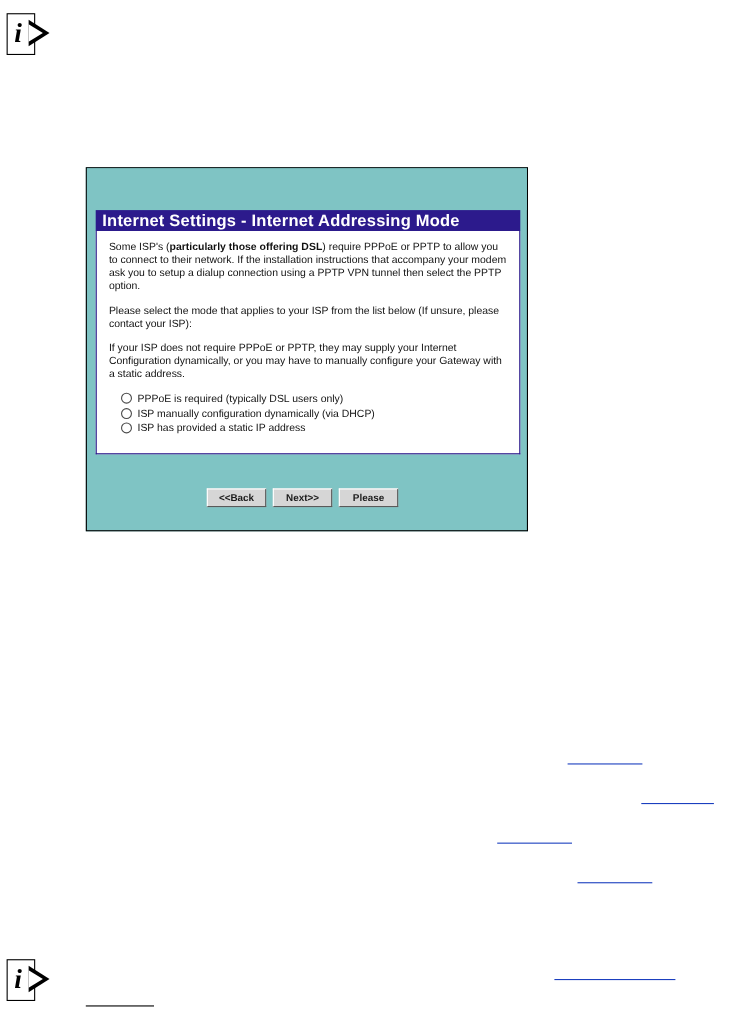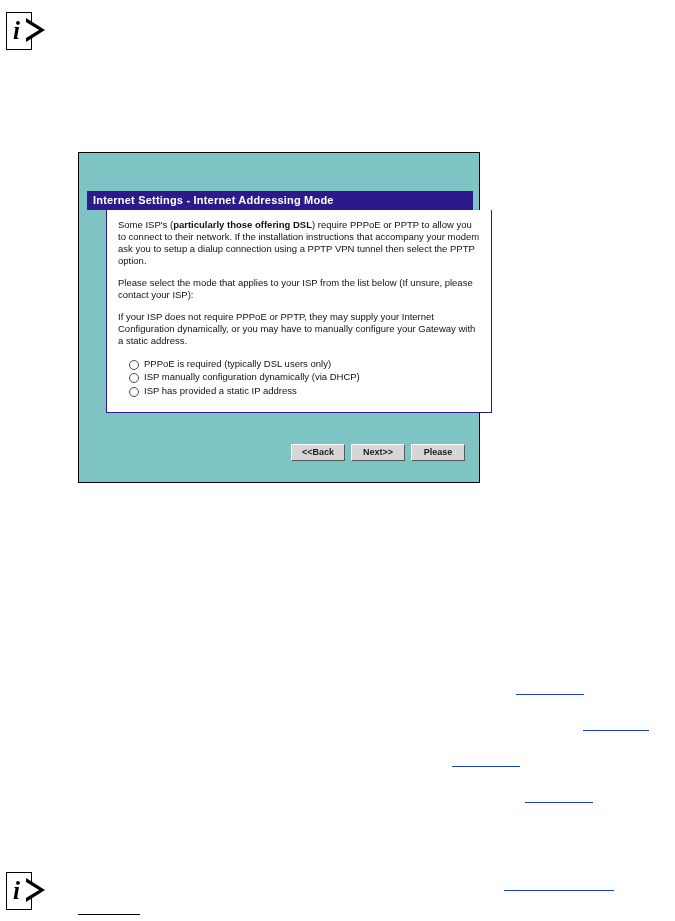--- a/index.html
+++ b/index.html
@@ -85,55 +85,54 @@
     background: #7fc4c4;
   }
   #wizard-title {
     position: absolute;
     left: 8px;
     top: 38px;
     width: 386px;
     height: 19px;
     background: #2c1a8c;
     color: #ffffff;
-    font-size: 11px;
+    font-size: 15px;
     font-weight: bold;
     line-height: 19px;
     padding-left: 6px;
     box-sizing: border-box;
     letter-spacing: 0.2px;
   }
   #wizard-body {
     position: absolute;
     left: 8px;
     top: 57px;
     width: 386px;
     height: 203px;
     background: #ffffff;
     border: 1px solid #2c1a8c;
     border-top: none;
     box-sizing: border-box;
     padding: 9px 11px 0 11px;
-    margin-left: 19px;
   }
   .para {
     font-size: 9.5px;
     line-height: 12px;
     color: #111111;
     margin: 0 0 10px 0;
   }
   .para b { font-weight: bold; }
 
   #radio-list {
     margin-top: 2px;
     padding-left: 11px;
   }
   .radio-row {
     display: flex;
-    align-items: flex-end;
+    align-items: flex-start;
     height: 12.5px;
     margin-bottom: 1px;
   }
   .radio-mark {
     width: 8px;
     height: 8px;
     border: 1px solid #4a4a4a;
     border-radius: 50%;
     background: #ffffff;
     margin-right: 5px;
@@ -146,21 +145,21 @@
   }
 
   
   #wizard-buttons {
     position: absolute;
     left: 0;
     top: 291px;
     width: 402px;
     height: 22px;
     display: flex;
-    justify-content: flex-end;
+    justify-content: center;
     padding-right: 16px;
     box-sizing: border-box;
   }
   .wz-button {
     width: 54px;
     height: 17px;
     margin-left: 6px;
     background: #d6d6d6;
     border-top: 1px solid #ffffff;
     border-left: 1px solid #ffffff;

